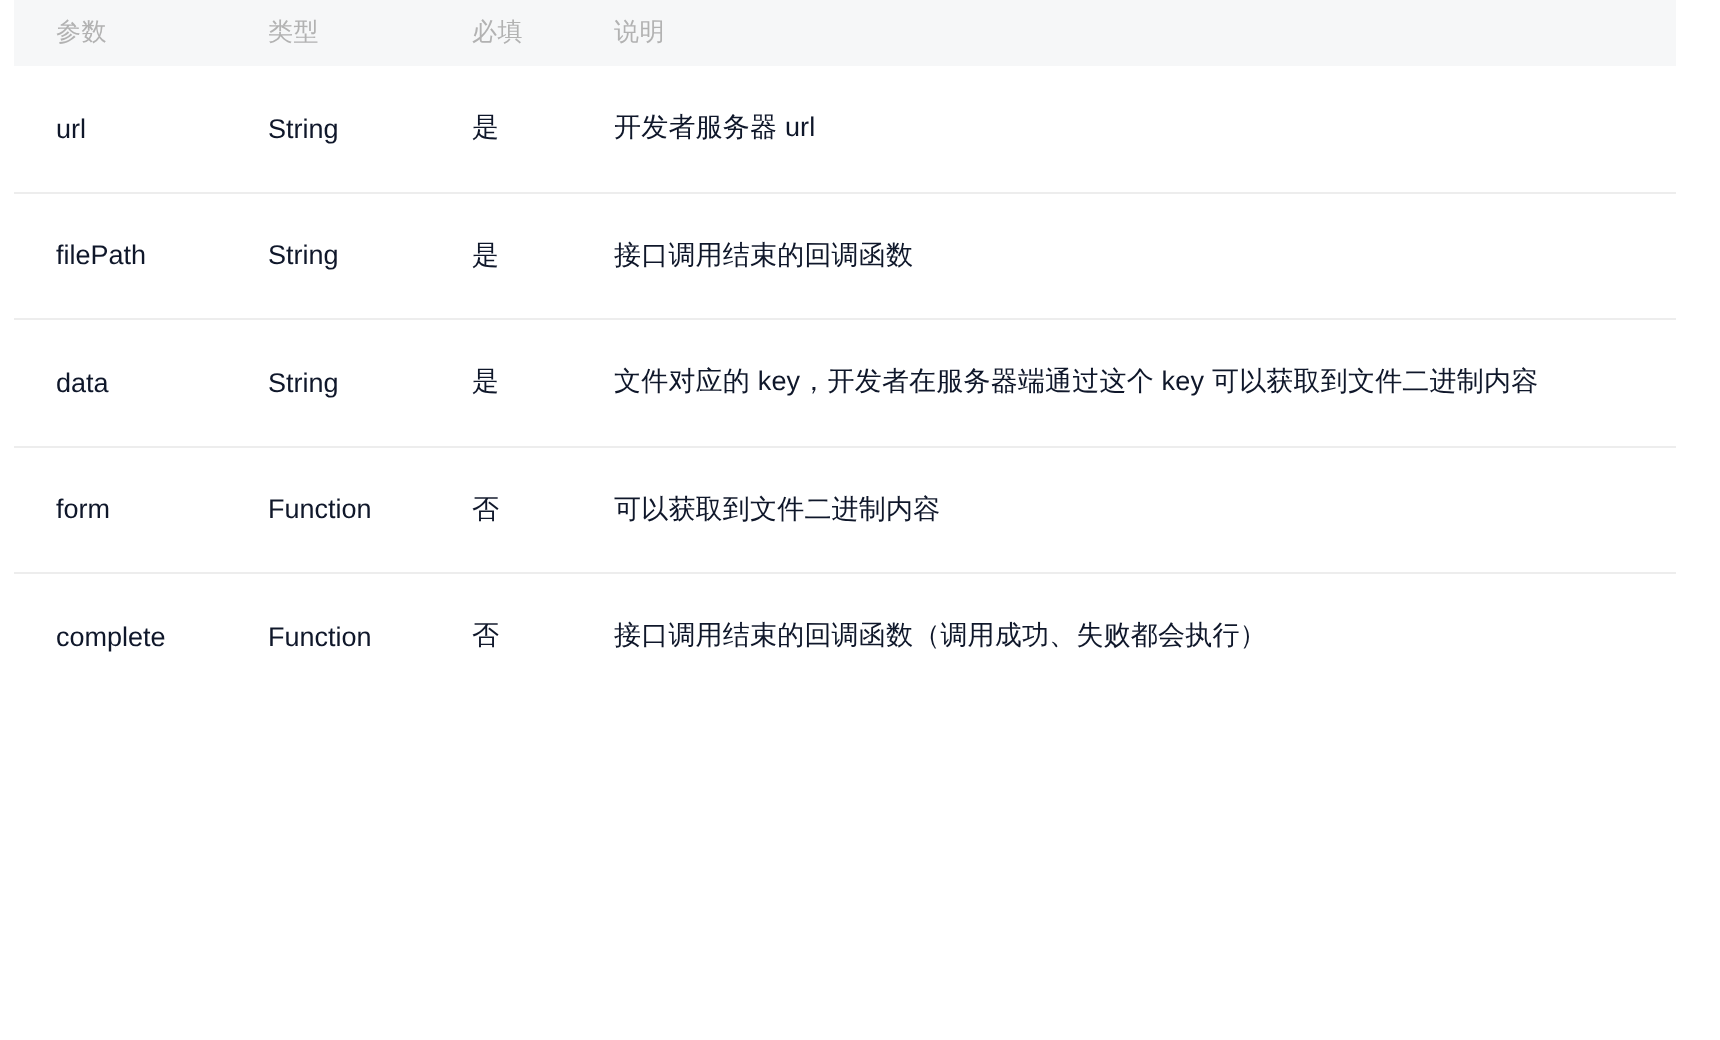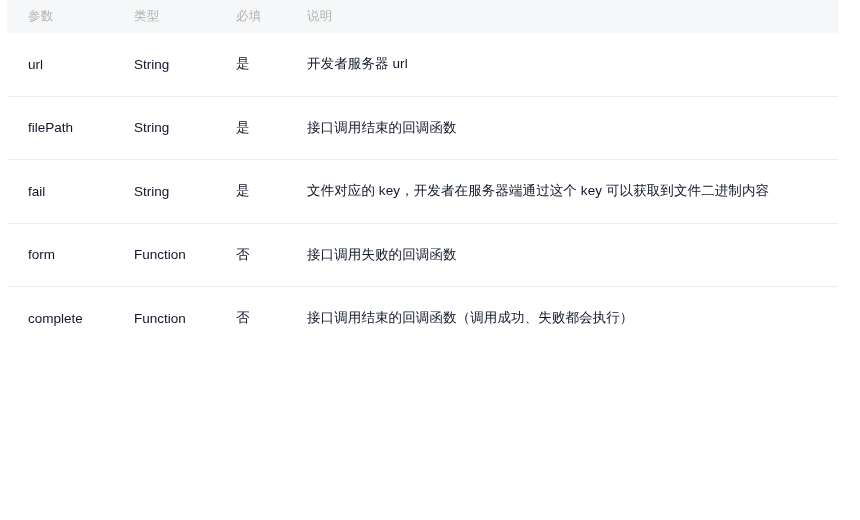--- a/index.html
+++ b/index.html
@@ -115,34 +115,34 @@
       </tr>
 
       <tr>
         <td class="cell-name">filePath</td>
         <td class="cell-type">String</td>
         <td class="cell-req">是</td>
         <td class="cell-desc">接口调用结束的回调函数</td>
       </tr>
 
       <tr>
-        <td class="cell-name">fail</td>
+        <td class="cell-name">data</td>
         <td class="cell-type">String</td>
         <td class="cell-req">是</td>
         <td class="cell-desc">文件对应的 key，开发者在服务器端通过这个 key 可以获取到文件二进制内容</td>
       </tr>
 
 
 
 
       <tr>
         <td class="cell-name">form</td>
         <td class="cell-type">Function</td>
         <td class="cell-req">否</td>
-        <td class="cell-desc">接口调用失败的回调函数</td>
+        <td class="cell-desc">可以获取到文件二进制内容</td>
       </tr>
 
       <tr>
         <td class="cell-name">complete</td>
         <td class="cell-type">Function</td>
         <td class="cell-req">否</td>
         <td class="cell-desc">接口调用结束的回调函数（调用成功、失败都会执行）</td>
       </tr>
 
     </tbody>

